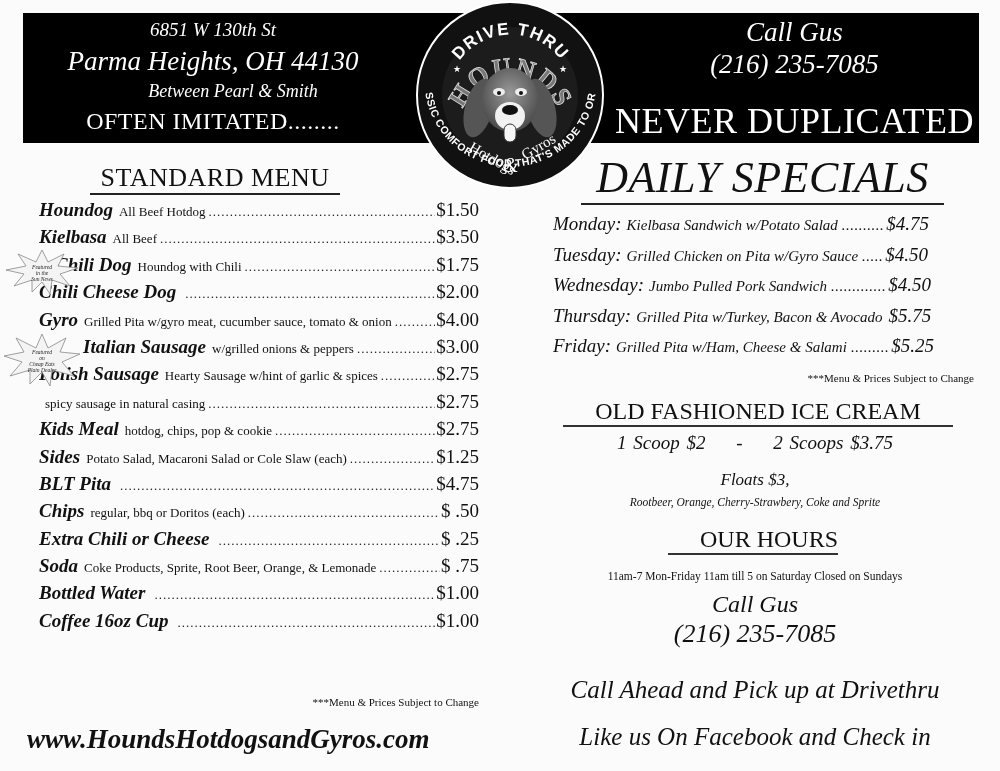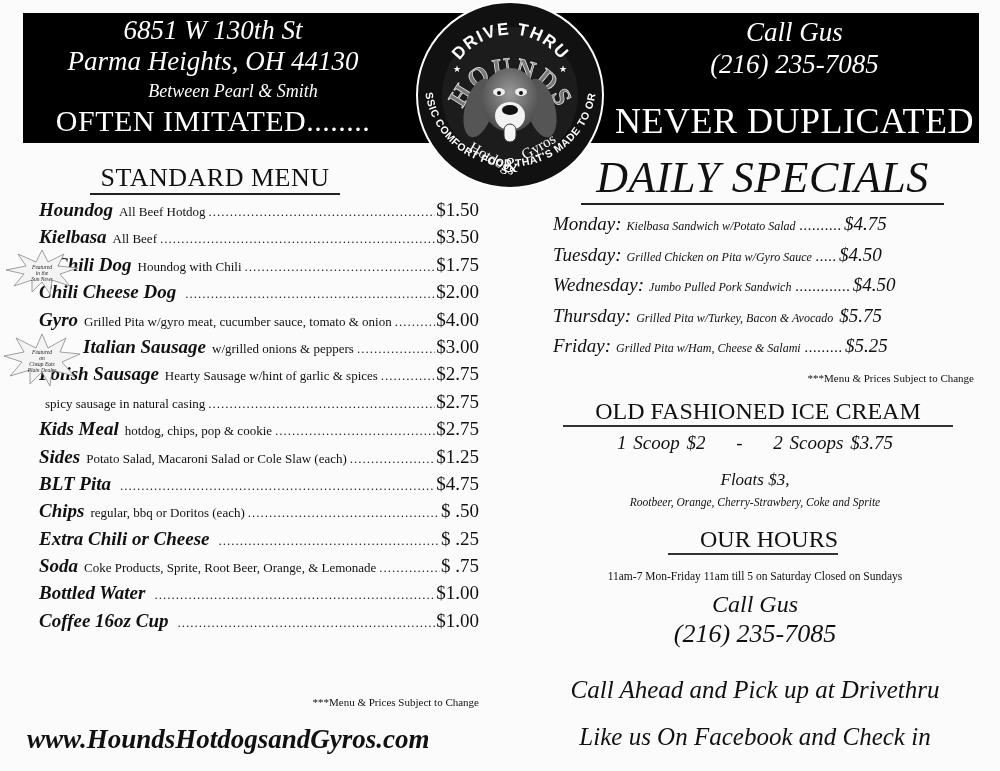--- a/index.html
+++ b/index.html
@@ -7,24 +7,24 @@
   body { position: relative; font-family: "Liberation Serif", "DejaVu Serif", serif; color: #111; }
 
   .header-band {
     position: absolute; left: 23px; top: 13px; width: 956px; height: 130px;
     background: #000;
   }
   .hdr-left {
     position: absolute; left: 23px; top: 13px; width: 380px; height: 130px;
     color: #fff; text-align: center;
   }
-  .hdr-left .addr1 { position: absolute; left: 0; width: 100%; top: 2px; font-style: italic; font-size: 27px; line-height: 30px; }
+  .hdr-left .addr1 { position: absolute; left: 0; width: 100%; top: 2px; font-style: italic; font-size: 19px; line-height: 30px; }
   .hdr-left .addr2 { position: absolute; left: 0; width: 100%; top: 33px; font-style: italic; font-size: 27px; line-height: 30px; }
   .hdr-left .between { position: absolute; left: 0; width: 100%; top: 68px; font-style: italic; font-size: 18px; line-height: 20px; padding-left: 40px; }
-  .hdr-left .tag { position: absolute; left: 0; width: 100%; top: 90px; font-size: 30px; line-height: 36px; letter-spacing: 0.5px; }
+  .hdr-left .tag { position: absolute; left: 0; width: 100%; top: 90px; font-size: 24px; line-height: 36px; letter-spacing: 0.5px; }
 
   .hdr-right {
     position: absolute; left: 610px; top: 13px; width: 369px; height: 130px;
     color: #fff; text-align: center;
   }
   .hdr-right .call { position: absolute; left: 0; width: 100%; top: 4px; font-style: italic; font-size: 27px; line-height: 30px; }
   .hdr-right .phone { position: absolute; left: 0; width: 100%; top: 36px; font-style: italic; font-size: 27px; line-height: 30px; }
   .hdr-right .tag { position: absolute; left: 0; width: 100%; top: 90px; font-size: 36px; line-height: 36px; letter-spacing: 0.5px; }
 
   .logo {
@@ -54,21 +54,21 @@
 
   
   .ds-title {
     position: absolute; left: 581px; top: 153px; width: 363px; text-align: center;
     font-style: italic; font-size: 44px; line-height: 50px; letter-spacing: 0.5px;
     border-bottom: 2.5px solid #222;
   }
   .specials { position: absolute; left: 553px; top: 213px; width: 450px; }
   .sp-row { height: 30.5px; white-space: nowrap; overflow: hidden; display: flex; align-items: baseline; }
   .sp-row .day { font-style: italic; font-size: 19px; }
-  .sp-row .item { font-style: italic; font-size: 12px; margin-left: 5px; }
+  .sp-row .item { font-style: italic; font-size: 15px; margin-left: 5px; }
   .sp-row .dots { font-style: italic; font-size: 15px; margin: 0 2px 0 4px; letter-spacing: 0.5px; }
   .sp-row .price { font-style: italic; font-size: 19px; }
   .sp-note { position: absolute; left: 640px; top: 372px; width: 334px; text-align: right; font-size: 11px; }
 
   .ice-title {
     position: absolute; left: 563px; top: 397px; width: 390px; text-align: center;
     font-size: 24px; line-height: 28px; border-bottom: 2px solid #333;
   }
   .scoops { position: absolute; left: 510px; top: 432px; width: 490px; text-align: center; font-style: italic; font-size: 19px; word-spacing: 2px; }
   .scoops .sep { display: inline-block; margin: 0 24px; }

